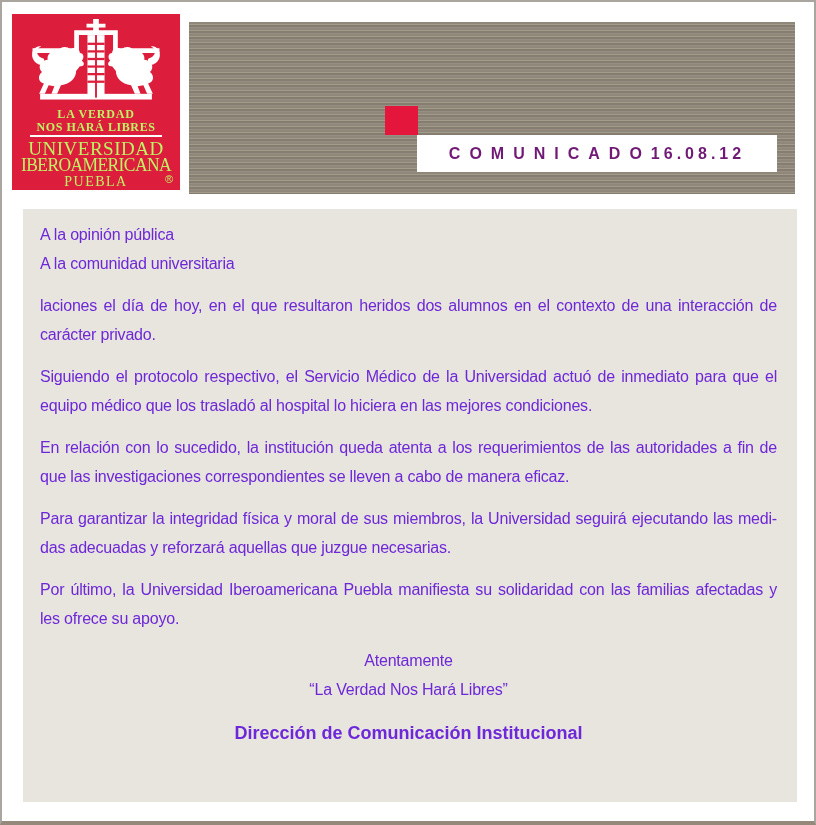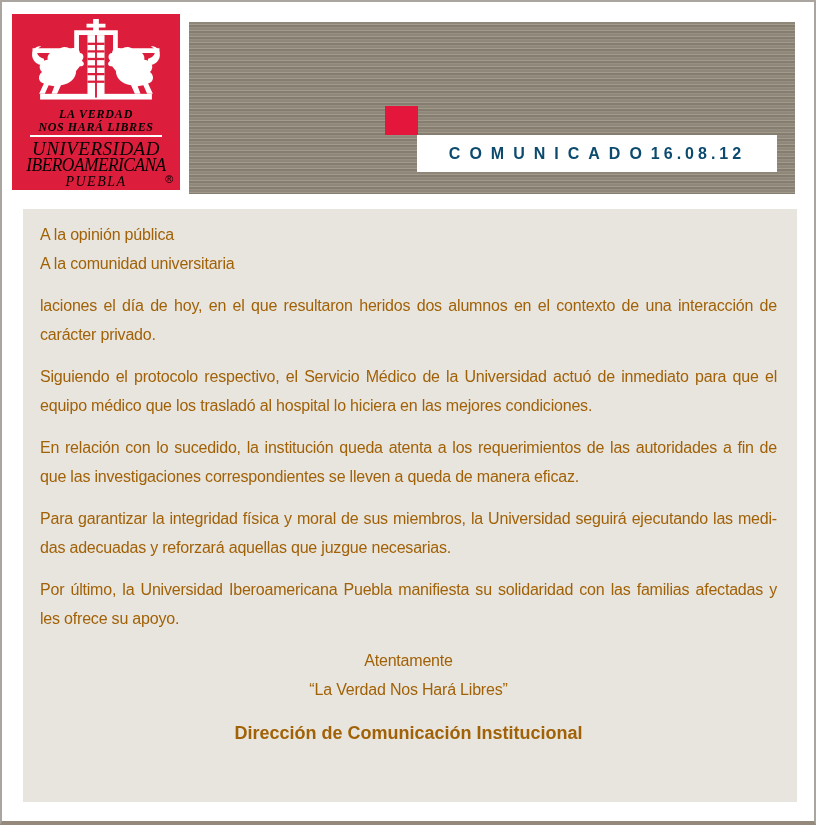--- a/index.html
+++ b/index.html
@@ -14,24 +14,23 @@
     border-bottom: 4px solid #95897b;
     overflow: hidden;
   }
 
   
   .logo-box {
     position: absolute;
     left: 10px; top: 12px;
     width: 168px; height: 176px;
     background: #dc1e3c;
-    color: #000000;
+    color: #bef264;
     text-align: center;
     font-family: "Liberation Serif", serif;
-    font-style: italic;
   }
   .emblem {
     position: absolute;
     left: 50%; top: 5px;
     transform: translateX(-50%);
     width: 146px; height: 90px;
   }
   .motto-1 { position: absolute; top: 93px;  width: 100%; font-size: 12px; letter-spacing: 0.8px; font-weight: bold; }
   .motto-2 { position: absolute; top: 106px; width: 100%; font-size: 12px; letter-spacing: 0.6px; font-weight: bold; }
   .logo-divider {
@@ -64,35 +63,35 @@
     background: #e5163b;
   }
   .comunicado-box {
     position: absolute;
     left: 228px; top: 113px;
     width: 360px; height: 37px;
     background: #ffffff;
     display: flex;
     align-items: center;
     justify-content: center;
-    color: #0c4a6e;
+    color: #701a75;
     font-weight: bold;
     font-size: 16px;
   }
   .comunicado-label { letter-spacing: 9px; }
   .comunicado-date  { letter-spacing: 4px; }
 
   
   .doc {
     position: absolute;
     left: 21px; top: 207px;
     width: 774px; height: 593px;
     background: #e8e4de;
     padding: 12px 20px 8px 17px;
-    color: #a16207;
+    color: #6d28d9;
     font-size: 16px;
     letter-spacing: -0.2px;
     line-height: 28.5px;
   }
   .paragraph { margin-bottom: 14px; }
   .line { text-align: left; }
   .line.fill { text-align: justify; text-align-last: justify; }
 
   .signature { text-align: center; margin-top: 4px; }
   .sig-dept { font-weight: bold; margin-top: 15px; font-size: 18px; letter-spacing: 0; }
@@ -162,21 +161,21 @@
         <div class="paragraph">
           <div class="line fill">laciones el día de hoy, en el que resultaron heridos dos alumnos en el contexto de una interacción de</div>
           <div class="line">carácter privado.</div>
         </div>
         <div class="paragraph">
           <div class="line fill">Siguiendo el protocolo respectivo, el Servicio Médico de la Universidad actuó de inmediato para que el</div>
           <div class="line">equipo médico que los trasladó al hospital lo hiciera en las mejores condiciones.</div>
         </div>
         <div class="paragraph">
           <div class="line fill">En relación con lo sucedido, la institución queda atenta a los requerimientos de las autoridades a fin de</div>
-          <div class="line">que las investigaciones correspondientes se lleven a queda de manera eficaz.</div>
+          <div class="line">que las investigaciones correspondientes se lleven a cabo de manera eficaz.</div>
         </div>
         <div class="paragraph">
           <div class="line fill">Para garantizar la integridad física y moral de sus miembros, la Universidad seguirá ejecutando las medi-</div>
           <div class="line">das adecuadas y reforzará aquellas que juzgue necesarias.</div>
         </div>
         <div class="paragraph">
           <div class="line fill">Por último, la Universidad Iberoamericana Puebla manifiesta su solidaridad con las familias afectadas y</div>
           <div class="line">les ofrece su apoyo.</div>
         </div>
       </div>

